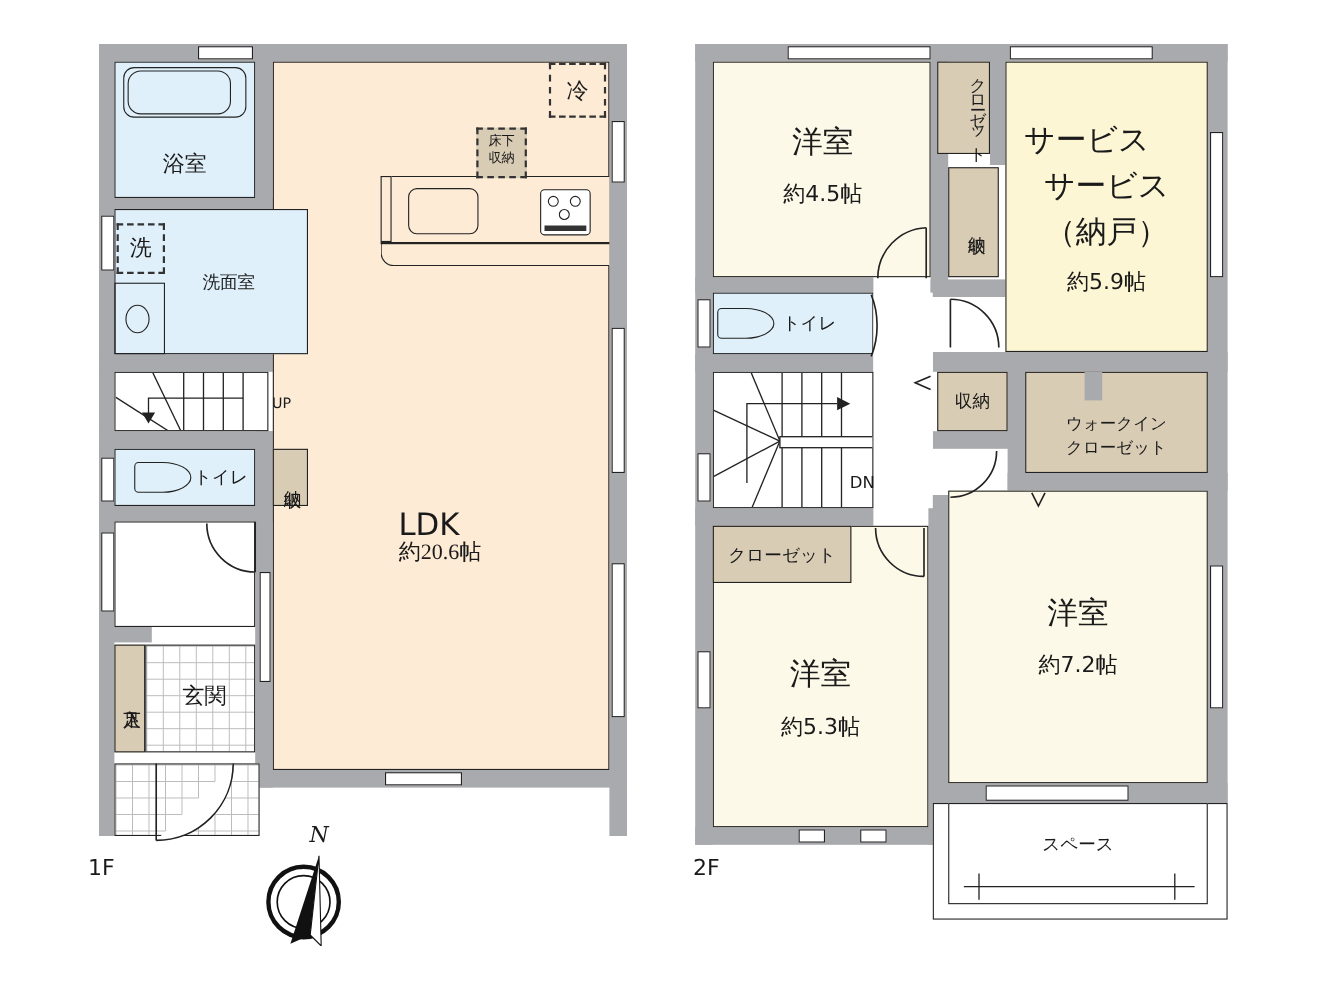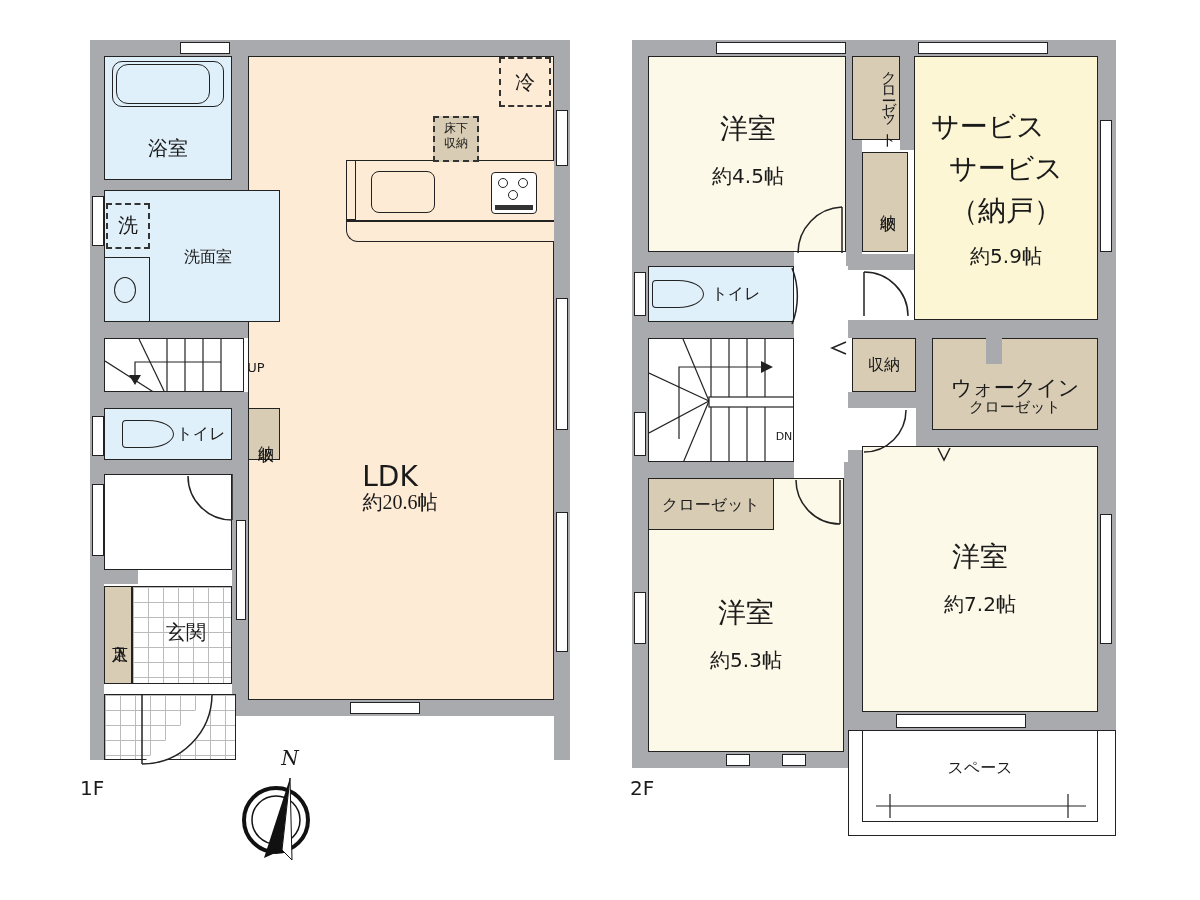--- a/index.html
+++ b/index.html
@@ -196,42 +196,42 @@
   </svg>
   <svg class="abs" width="20" height="20" style="left:828px;top:340px;">
     <polyline points="18,2 4,8 18,14" stroke="#222" stroke-width="1.5" fill="none"></polyline>
   </svg>
 
   <div class="room store" style="left:852px;top:338px;width:64px;height:54px;"></div>
   <div class="lbl sm" style="left:852px;top:355px;width:64px;">収納</div>
 
   <div class="room store" style="left:932px;top:338px;width:166px;height:92px;"></div>
   <div class="wall" style="left:986px;top:338px;width:16px;height:26px;"></div>
-  <div class="lbl sm" style="left:932px;top:376px;width:166px;font-size:21px;">ウォークイン</div>
+  <div class="lbl sm" style="left:932px;top:376px;width:166px;font-size:15px;">ウォークイン</div>
   <div class="lbl sm" style="left:932px;top:398px;width:166px;font-size:15px;">クローゼット</div>
 
   <div class="stairs" style="left:648px;top:338px;width:146px;height:124px;">
     <svg width="146" height="124" style="position:absolute;left:0;top:0;">
       <g stroke="#222" stroke-width="1.2" fill="none">
         <line x1="62" y1="0" x2="62" y2="124"></line>
           <line x1="80" y1="0" x2="80" y2="124"></line>
         <line x1="98" y1="0" x2="98" y2="124"></line>
           <line x1="116" y1="0" x2="116" y2="124"></line>
         <rect x="60" y="60" width="84" height="1"></rect>
         <line x1="0" y1="34" x2="60" y2="62"></line>
           <line x1="0" y1="94" x2="60" y2="62"></line>
         <line x1="34" y1="0" x2="60" y2="62"></line>
           <line x1="34" y1="124" x2="60" y2="62"></line>
         <polyline points="30,100 30,28 112,28"></polyline>
       </g>
       <polygon points="112,22 124,28 112,34" fill="#222"></polygon>
       <rect x="60" y="58" width="86" height="10" fill="#fff" stroke="#222" stroke-width="1.2"></rect>
     </svg>
   </div>
-  <div class="lbl xs" style="left:766px;top:430px;width:36px;font-size:11px;">DN</div>
+  <div class="lbl xs" style="left:766px;top:430px;width:36px;font-size:15px;">DN</div>
   <div class="win" style="left:634px;top:412px;width:12px;height:44px;"></div>
 
   <div class="room bed" style="left:648px;top:478px;width:196px;height:274px;"></div>
   <div class="room store" style="left:648px;top:478px;width:126px;height:52px;"></div>
   <div class="lbl sm" style="left:648px;top:495px;width:126px;">クローゼット</div>
   <div class="lbl big" style="left:686px;top:596px;width:120px;">洋室</div>
   <div class="lbl mid" style="left:686px;top:648px;width:120px;">約5.3帖</div>
   <div class="win" style="left:634px;top:592px;width:12px;height:52px;"></div>
   <div class="win" style="left:726px;top:754px;width:24px;height:12px;"></div>
   <div class="win" style="left:782px;top:754px;width:24px;height:12px;"></div>

